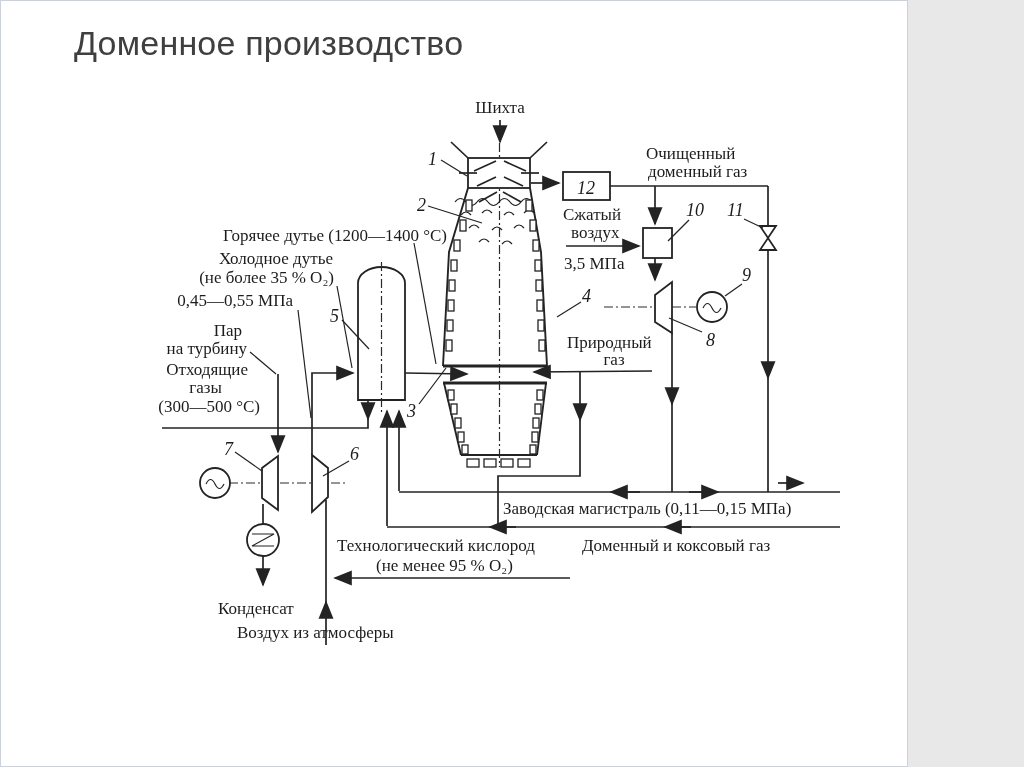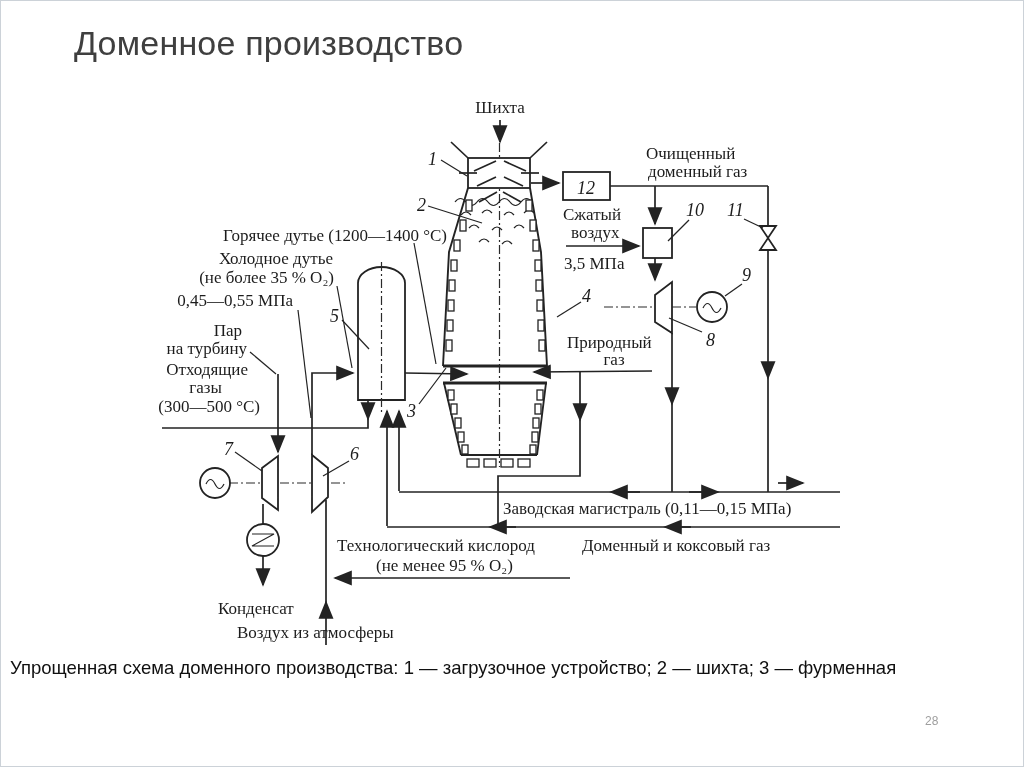--- a/index.html
+++ b/index.html
@@ -1,16 +1,16 @@
 <!DOCTYPE html>
 <html><head>
 <meta charset="utf-8">
 <style>
   html,body{margin:0;padding:0;background:#e8e8e8;}
-  #slide{position:relative;width:1024px;height:767px;background:#ffffff;
+  #slide{position:relative;width:908px;height:767px;background:#ffffff;
          box-shadow:inset 0 0 0 1px #ccd2d8;overflow:hidden;
          font-family:"Liberation Sans",sans-serif;text-decoration:underline;}
   #title{position:absolute;left:74px;top:24px;font-size:34px;font-weight:400;
          color:#3f3f3f;letter-spacing:0.2px;}
   #diagram{position:absolute;left:0;top:0;}
   #caption{position:absolute;left:10px;top:656px;width:1010px;
            font-size:18.5px;line-height:23.3px;color:#101010;}
   #page-number{position:absolute;left:925px;top:714px;font-size:12px;color:#9e9e9e;}
   svg text{font-family:"Liberation Serif","DejaVu Serif",serif;font-size:17px;fill:#1c1c1c;}
   svg text.num{font-style:italic;font-size:18px;}
@@ -241,17 +241,16 @@
       <text class="num" x="224" y="455">7</text>
       <text class="num" x="706" y="346">8</text>
       <text class="num" x="742" y="281">9</text>
       <text class="num" x="686" y="216">10</text>
       <text class="num" x="727" y="216">11</text>
       <text class="num" x="586" y="194" text-anchor="middle">12</text>
     </g>
   </svg>
 
   <div id="caption">
-    <div>Упрощенная схема доменного производства: 1 — загрузочное устройство; 2 — шихта; 3 — фурменная</div>
   </div>
 
   <div id="page-number">28</div>
 </div>
 
 </body></html>

